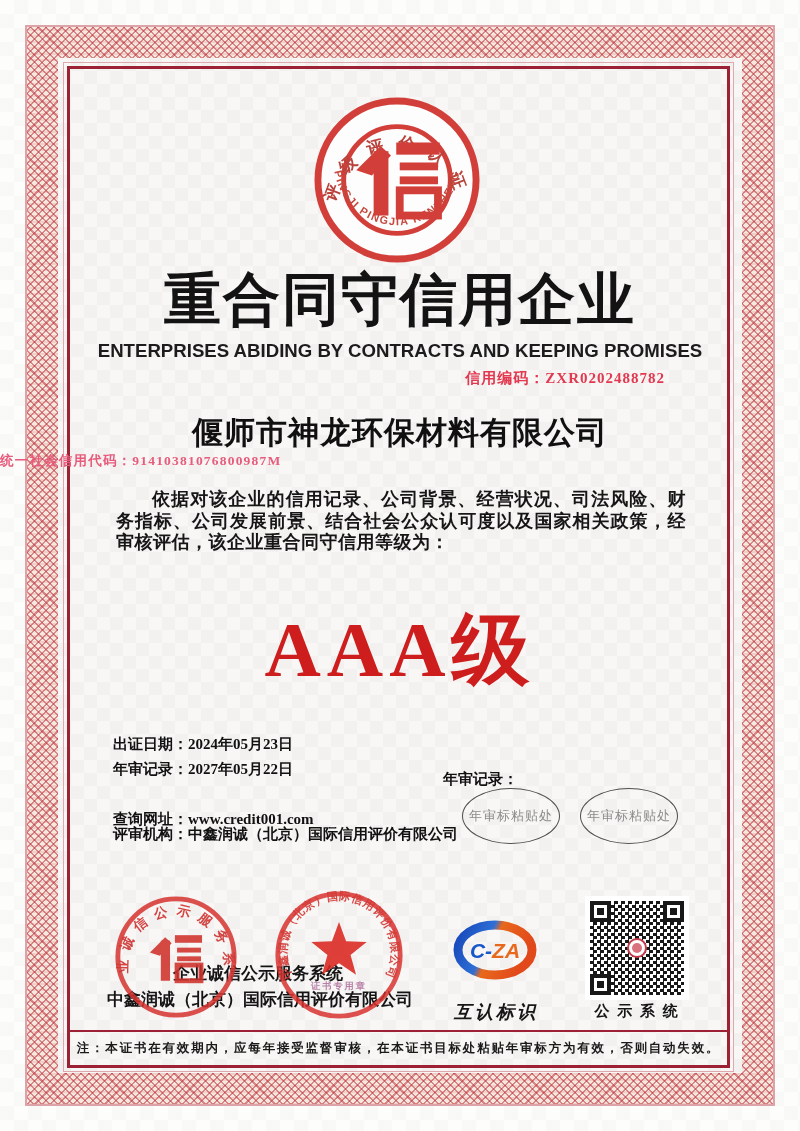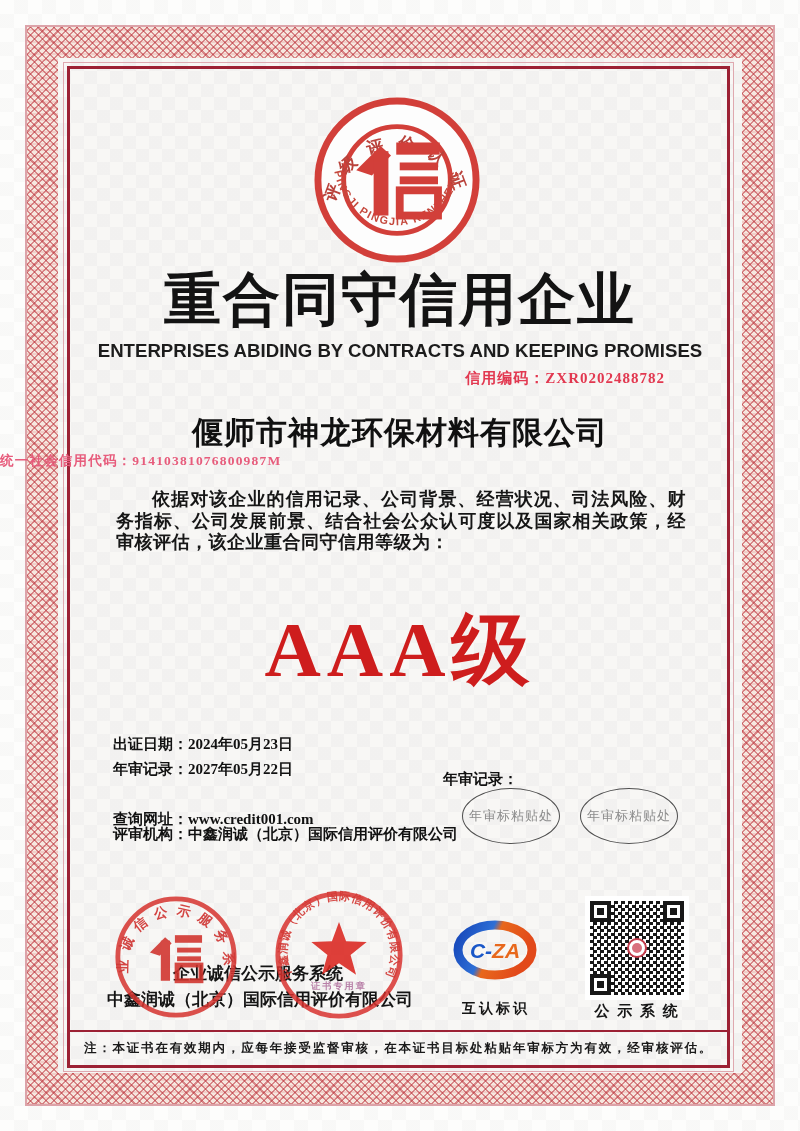--- a/index.html
+++ b/index.html
@@ -43,22 +43,22 @@
   .annual-label{position:absolute;left:443px;top:757px;font-size:15px;font-weight:800;color:#111;margin-top:13px;}
   .sticker{position:absolute;width:96px;height:54px;border:1.5px solid #4f4f4f;border-radius:50%;
     display:flex;align-items:center;justify-content:center;background:transparent;}
   .sticker span{font-size:13px;color:#8b8b8b;letter-spacing:1px;}
 
   .org-line1{position:absolute;left:133px;width:250px;top:962px;text-align:center;font-size:17px;font-weight:800;color:#141414;}
   .org-line2{position:absolute;left:100px;width:320px;top:988px;text-align:center;font-size:17px;font-weight:800;color:#141414;white-space:nowrap;}
 
   .seal{position:absolute;opacity:.93;}
   .cza{position:absolute;left:452px;top:920px;}
-  .cza-label{position:absolute;left:446px;width:100px;top:1000px;text-align:center;font-size:14px;font-weight:800;
-    color:#161616;letter-spacing:3px;}
+  .cza-label{position:absolute;left:446px;width:100px;top:1000px;text-align:center;font-size:18px;font-weight:800;
+    color:#161616;letter-spacing:3px;font-style:italic;}
   .qr{position:absolute;left:585px;top:896px;width:104px;height:104px;background:#fff;box-sizing:border-box;padding:5px;}
   .qr-noise{position:relative;width:100%;height:100%;
     background:repeating-conic-gradient(#181818 0% 25%, #fff 0% 50%) 0 0/7px 7px;}
   .finder{position:absolute;width:21px;height:21px;border:4px solid #181818;background:#fff;box-sizing:border-box;}
   .finder::after{content:"";position:absolute;left:3px;top:3px;width:7px;height:7px;background:#181818;}
   .f-tl{left:0;top:0;} .f-tr{right:0;top:0;} .f-bl{left:0;bottom:0;}
   .qr-logo{position:absolute;left:50%;top:50%;width:20px;height:20px;margin:-10px 0 0 -10px;border-radius:50%;
     background:#fff;border:2px solid #c33a4a;box-sizing:border-box;}
   .qr-logo::after{content:"";position:absolute;left:3px;top:3px;width:10px;height:10px;border-radius:50%;background:#d9717e;}
   .qr-label{position:absolute;left:582px;width:110px;top:1002px;text-align:center;font-size:15px;font-weight:800;
@@ -184,16 +184,16 @@
     <div class="qr-noise">
       <div class="finder f-tl"></div>
       <div class="finder f-tr"></div>
       <div class="finder f-bl"></div>
       <div class="qr-logo"></div>
     </div>
   </div>
   <div class="qr-label">公 示 系 统</div>
 
   <div class="note-box">
-    <span class="note-text">注：本证书在有效期内，应每年接受监督审核，在本证书目标处粘贴年审标方为有效，经审核评估。</span>
+    <span class="note-text">注：本证书在有效期内，应每年接受监督审核，在本证书目标处粘贴年审标方为有效，否则自动失效。</span>
   </div>
 
 </div>
 
 </body></html>

